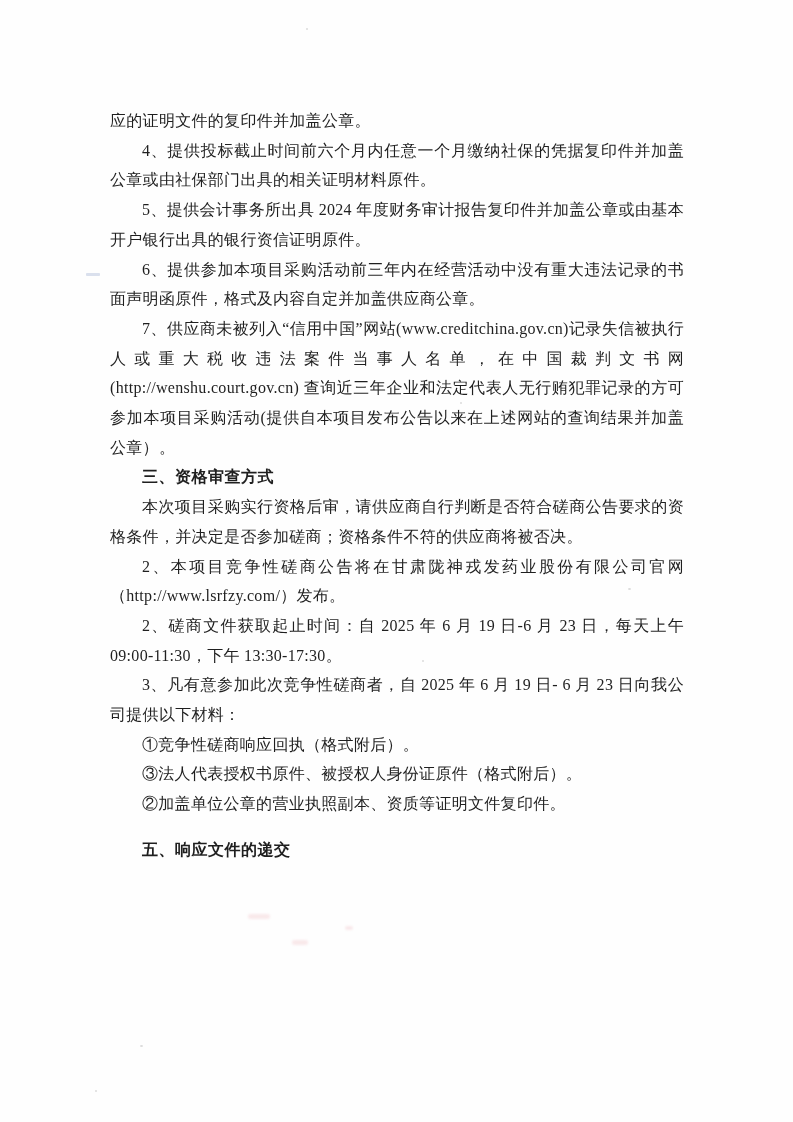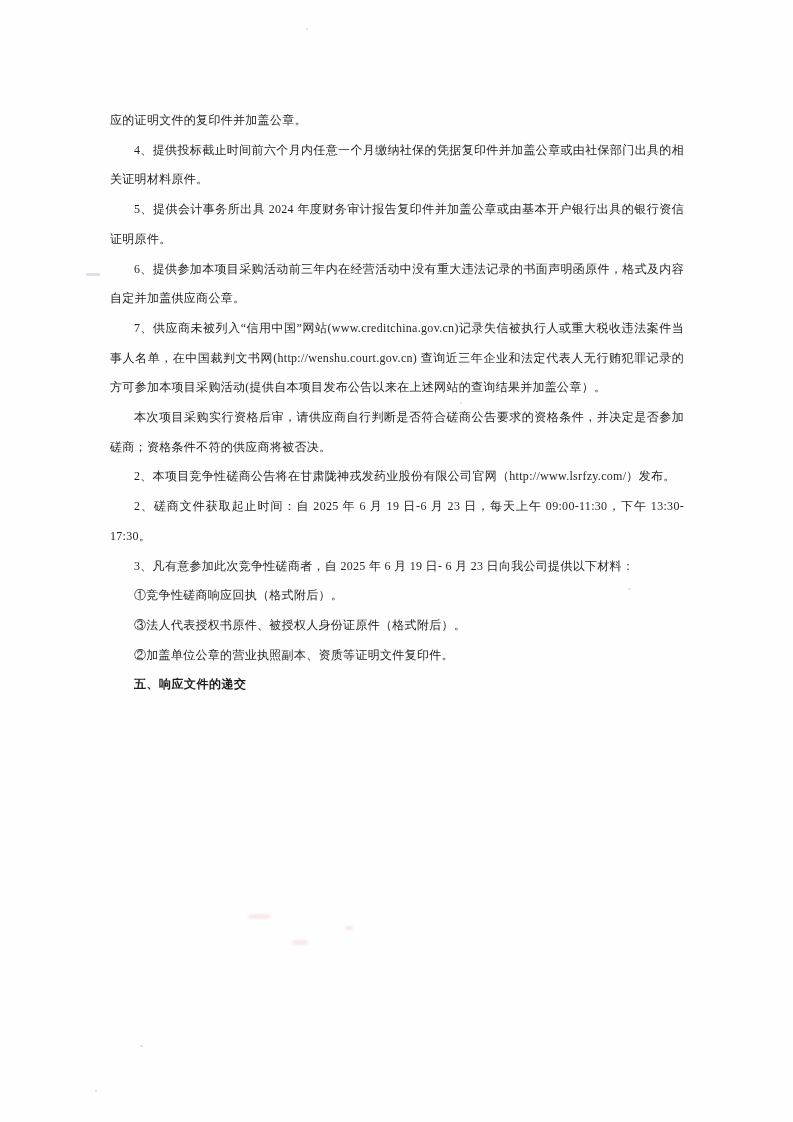--- a/index.html
+++ b/index.html
@@ -15,40 +15,40 @@
     background: #fefefe;
     overflow: hidden;
     font-family: "Liberation Serif", "DejaVu Serif", serif;
     color: #1f1f1f;
   }
   .content {
     position: absolute;
     left: 110px;
     top: 106px;
     width: 574px;
-    font-size: 12px;
+    font-size: 16px;
     line-height: 29.7px;
     text-align: justify;
     letter-spacing: 0.3px;
   }
   .content p {
     margin: 0;
     padding: 0;
     text-indent: 2em;
   }
   .content p.cont {
     text-indent: 0;
   }
   .content p.heading {
     font-family: "Liberation Sans", "DejaVu Sans", sans-serif;
     font-weight: 700;
     letter-spacing: 0.5px;
   }
   .content p.heading-spaced {
-    margin-top: 0;
+    margin-top: 16px;
   }
   
   .speck {
     position: absolute;
     border-radius: 50%;
     background: #9a9a9a;
     opacity: 0.35;
   }
   .smudge-pink {
     position: absolute;
@@ -68,20 +68,21 @@
 <body>
 
 <div class="page">
 
   <div class="content">
     <p class="cont">应的证明文件的复印件并加盖公章。</p>
     <p>4、提供投标截止时间前六个月内任意一个月缴纳社保的凭据复印件并加盖公章或由社保部门出具的相关证明材料原件。</p>
     <p>5、提供会计事务所出具 2024 年度财务审计报告复印件并加盖公章或由基本开户银行出具的银行资信证明原件。</p>
     <p>6、提供参加本项目采购活动前三年内在经营活动中没有重大违法记录的书面声明函原件，格式及内容自定并加盖供应商公章。</p>
     <p>7、供应商未被列入“信用中国”网站(www.creditchina.gov.cn)记录失信被执行人或重大税收违法案件当事人名单，在中国裁判文书网(http://wenshu.court.gov.cn) 查询近三年企业和法定代表人无行贿犯罪记录的方可参加本项目采购活动(提供自本项目发布公告以来在上述网站的查询结果并加盖公章）。</p>
+    <p class="heading">三、资格审查方式</p>
     <p>本次项目采购实行资格后审，请供应商自行判断是否符合磋商公告要求的资格条件，并决定是否参加磋商；资格条件不符的供应商将被否决。</p>
     <p>2、本项目竞争性磋商公告将在甘肃陇神戎发药业股份有限公司官网（http://www.lsrfzy.com/）发布。</p>
     <p>2、磋商文件获取起止时间：自 2025 年 6 月 19 日-6 月 23 日，每天上午 09:00-11:30，下午 13:30-17:30。</p>
     <p>3、凡有意参加此次竞争性磋商者，自 2025 年 6 月 19 日- 6 月 23 日向我公司提供以下材料：</p>
     <p>①竞争性磋商响应回执（格式附后）。</p>
     <p>③法人代表授权书原件、被授权人身份证原件（格式附后）。</p>
     <p>②加盖单位公章的营业执照副本、资质等证明文件复印件。</p>
     <p class="heading heading-spaced">五、响应文件的递交</p>
   </div>
 

